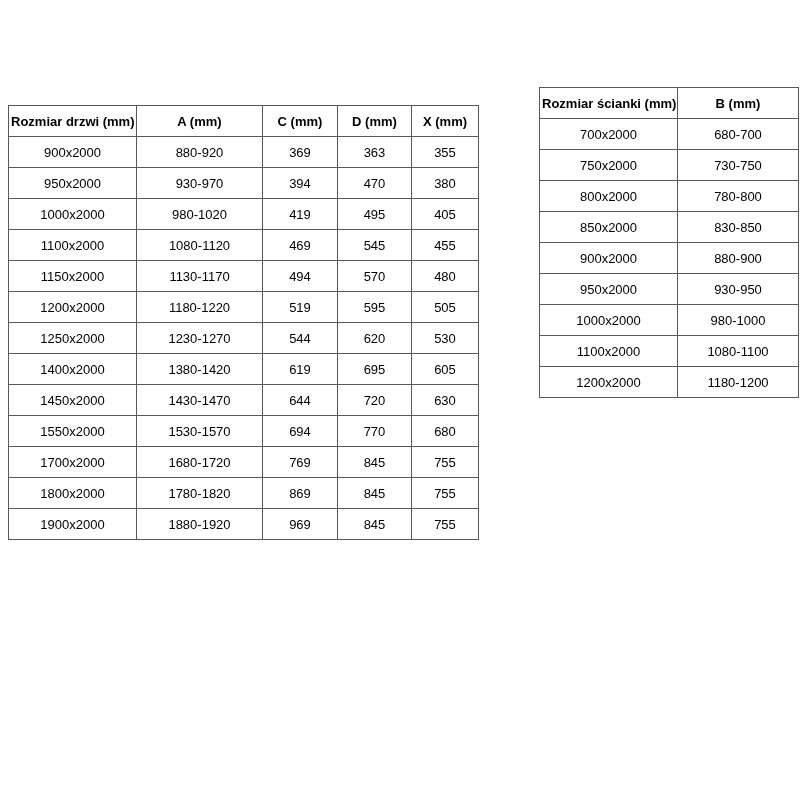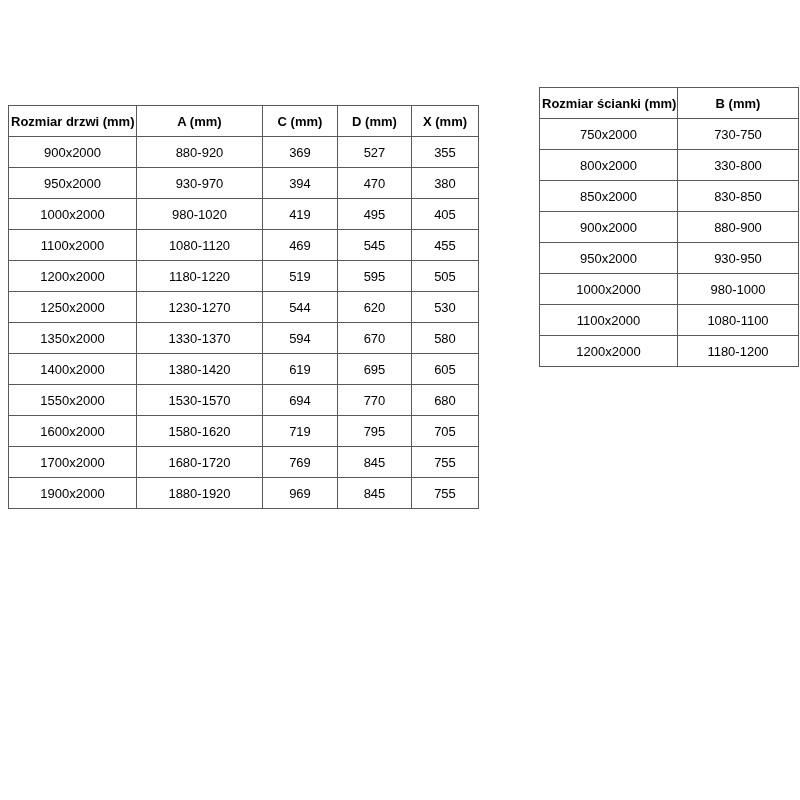--- a/index.html
+++ b/index.html
@@ -74,21 +74,21 @@
           <th>C (mm)</th>
           <th>D (mm)</th>
           <th>X (mm)</th>
         </tr>
       </thead>
       <tbody>
         <tr>
           <td>900x2000</td>
           <td>880-920</td>
           <td>369</td>
-          <td>527</td>
+          <td>363</td>
           <td>355</td>
         </tr>
         <tr>
           <td>950x2000</td>
           <td>930-970</td>
           <td>394</td>
           <td>470</td>
           <td>380</td>
         </tr>
         <tr>
@@ -99,65 +99,72 @@
           <td>405</td>
         </tr>
         <tr>
           <td>1100x2000</td>
           <td>1080-1120</td>
           <td>469</td>
           <td>545</td>
           <td>455</td>
         </tr>
         <tr>
+          <td>1150x2000</td>
+          <td>1130-1170</td>
+          <td>494</td>
+          <td>570</td>
+          <td>480</td>
+        </tr>
+        <tr>
           <td>1200x2000</td>
           <td>1180-1220</td>
           <td>519</td>
           <td>595</td>
           <td>505</td>
         </tr>
         <tr>
           <td>1250x2000</td>
           <td>1230-1270</td>
           <td>544</td>
           <td>620</td>
           <td>530</td>
         </tr>
         <tr>
-          <td>1350x2000</td>
-          <td>1330-1370</td>
-          <td>594</td>
-          <td>670</td>
-          <td>580</td>
-        </tr>
-        <tr>
           <td>1400x2000</td>
           <td>1380-1420</td>
           <td>619</td>
           <td>695</td>
           <td>605</td>
         </tr>
         <tr>
+          <td>1450x2000</td>
+          <td>1430-1470</td>
+          <td>644</td>
+          <td>720</td>
+          <td>630</td>
+        </tr>
+        <tr>
           <td>1550x2000</td>
           <td>1530-1570</td>
           <td>694</td>
           <td>770</td>
           <td>680</td>
         </tr>
         <tr>
-          <td>1600x2000</td>
-          <td>1580-1620</td>
-          <td>719</td>
-          <td>795</td>
-          <td>705</td>
-        </tr>
-        <tr>
           <td>1700x2000</td>
           <td>1680-1720</td>
           <td>769</td>
+          <td>845</td>
+          <td>755</td>
+        </tr>
+        <tr>
+          <td>1800x2000</td>
+          <td>1780-1820</td>
+          <td>869</td>
           <td>845</td>
           <td>755</td>
         </tr>
         <tr>
           <td>1900x2000</td>
           <td>1880-1920</td>
           <td>969</td>
           <td>845</td>
           <td>755</td>
         </tr>
@@ -170,26 +177,30 @@
       <col style="width:121px">
     </colgroup>
   <thead>
         <tr>
           <th>Rozmiar ścianki (mm)</th>
           <th>B (mm)</th>
         </tr>
       </thead>
       <tbody>
         <tr>
+          <td>700x2000</td>
+          <td>680-700</td>
+        </tr>
+        <tr>
           <td>750x2000</td>
           <td>730-750</td>
         </tr>
         <tr>
           <td>800x2000</td>
-          <td>330-800</td>
+          <td>780-800</td>
         </tr>
         <tr>
           <td>850x2000</td>
           <td>830-850</td>
         </tr>
         <tr>
           <td>900x2000</td>
           <td>880-900</td>
         </tr>
         <tr>

